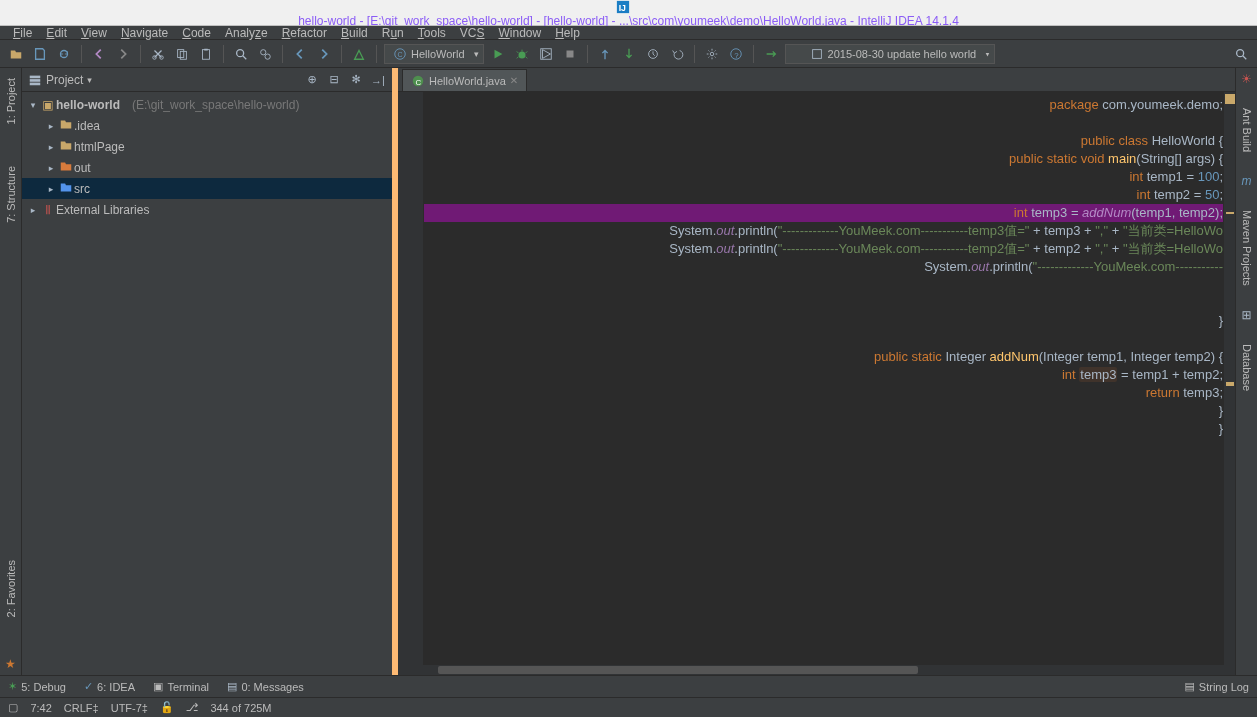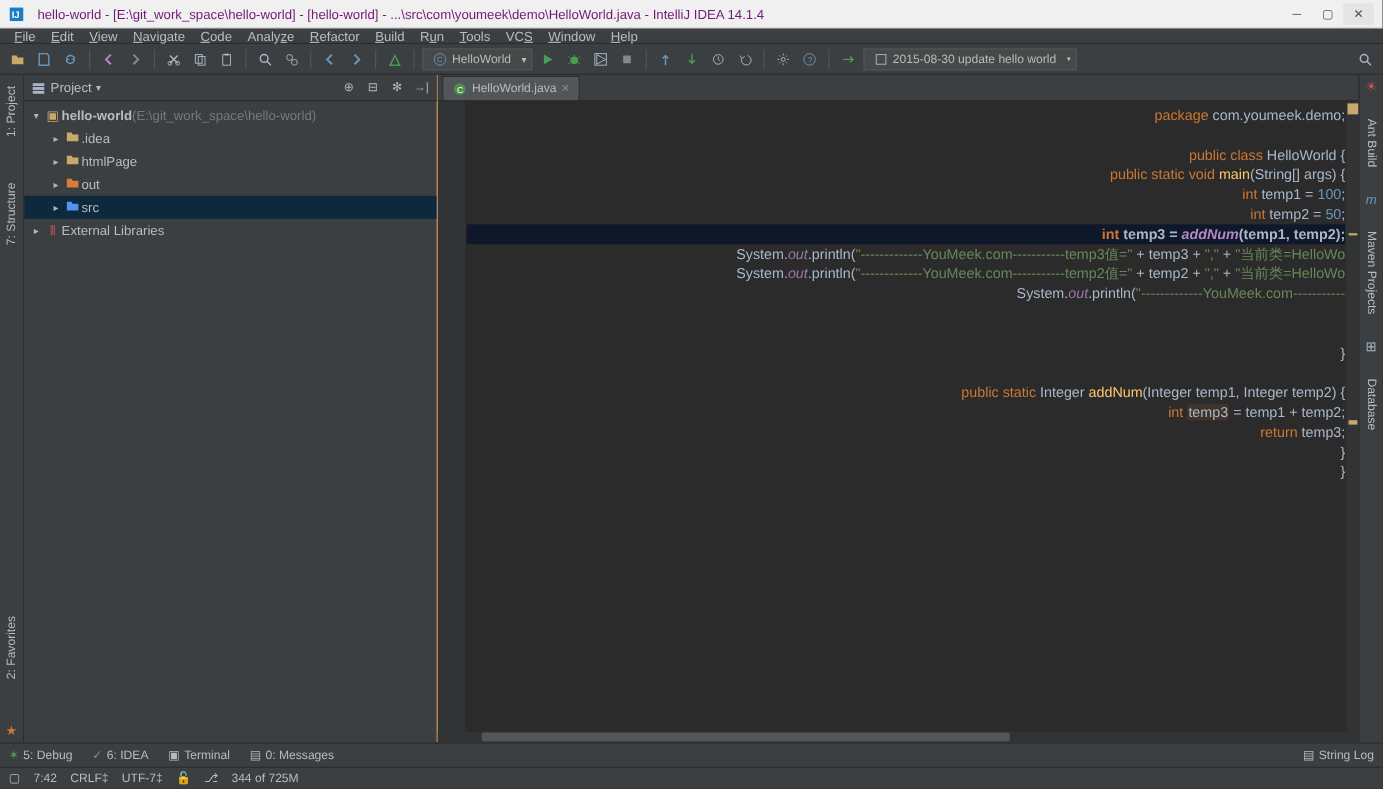--- a/index.html
+++ b/index.html
@@ -1,36 +1,36 @@
 <!DOCTYPE html>
 <html><head>
 <meta charset="utf-8">
 <style>
 * { margin: 0; padding: 0; box-sizing: border-box; font-family: "Segoe UI", Tahoma, sans-serif; }
 body { width: 1257px; height: 717px; background: #3c3f41; color: #bbbbbb; font-size: 12px; overflow: hidden; display: flex; flex-direction: column; }
-.title-bar { height: 26px; background: #f0f0f0; color: #000; display: flex; align-items: center; padding: 0 8px; border-bottom: 1px solid #c0c0c0; }
+.title-bar { height: 26px; background: #f0f0f0; color: #000; display: flex; align-items: center; padding: 0 8px; border-bottom: 1px solid #c0c0c0; flex-direction: column; }
 .title-bar .logo { width: 18px; height: 18px; margin-right: 8px; color: #1a7dc4; font-weight: bold; display:flex; align-items:center; }
-.title-bar .title { flex: 1; text-align: left; font-size: 12px; color: #701a75; }
+.title-bar .title { flex: 1; text-align: left; font-size: 12px; color: #8b5cf6; }
 .title-bar .win-btn { width: 28px; height: 20px; display: flex; align-items: center; justify-content: center; font-size: 11px; color: #555; cursor: pointer; }
 .title-bar .win-close { background: #e5e5e5; }
 .menu-bar { height: 14px; background: #3c3f41; display: flex; align-items: center; padding: 0 6px; border-bottom: 1px solid #2b2b2b; }
 .menu-bar .menu-item { padding: 2px 7px; color: #bbbbbb; cursor: pointer; font-size: 12px; }
 .menu-bar .menu-item u { text-decoration: underline; }
 .toolbar { height: 28px; background: #3c3f41; border-bottom: 1px solid #2b2b2b; display: flex; align-items: center; padding: 0 6px; gap: 4px; }
 .toolbar .tb-btn { width: 20px; height: 20px; display: flex; align-items: center; justify-content: center; color: #a9b7c6; cursor: pointer; }
 .toolbar .sep { width: 1px; height: 18px; background: #555; margin: 0 3px; }
 .toolbar .run-config { background: #45494a; border: 1px solid #555; height: 20px; padding: 0 18px 0 8px; display: flex; align-items: center; color: #bbbbbb; cursor: pointer; font-size: 11px; position: relative;}
 .toolbar .run-config::after { content: "▾"; position: absolute; right: 4px; font-size: 9px;}
-.toolbar .vcs-info { background: #45494a; border: 1px solid #555; height: 20px; padding: 0 18px 0 8px; display: flex; align-items: center; color: #bbbbbb; font-family: monospace; font-size: 11px; position: relative;}
+.toolbar .vcs-info { background: #45494a; border: 1px solid #555; height: 20px; padding: 0 18px 0 24px; display: flex; align-items: center; color: #bbbbbb; font-family: monospace; font-size: 11px; position: relative;}
 .toolbar .vcs-info::after { content: "▾"; position: absolute; right: 4px; font-size: 9px;}
 svg { width: 14px; height: 14px; }
 .workspace { flex: 1; display: flex; overflow: hidden; }
 .left-gutter { width: 22px; background: #3c3f41; border-right: 1px solid #2b2b2b; display: flex; flex-direction: column; align-items: center; padding-top: 4px; gap: 30px; }
 .left-gutter .vtab { writing-mode: vertical-rl; transform: rotate(180deg); font-size: 11px; color: #bbbbbb; cursor: pointer; padding: 6px 2px; }
-.project-panel { width: 376px; background: #3c3f41; border-right: 1px solid #fdba74; display: flex; flex-direction: column; }
+.project-panel { width: 376px; background: #3c3f41; border-right: 6px solid #fdba74; display: flex; flex-direction: column; }
 .project-header { height: 24px; background: #3c3f41; border-bottom: 1px solid #2b2b2b; display: flex; align-items: center; padding: 0 6px; gap:6px;}
 .project-header .title { flex: 1; display:flex; align-items:center; gap:4px;}
 .project-header .hbtn { width: 16px; height: 16px; display: flex; align-items: center; justify-content: center; cursor: pointer; color: #a9b7c6; font-size:11px;}
 .tree { flex: 1; overflow: auto; padding: 2px 0; font-family: "Consolas", monospace; font-size: 12px; }
 .tree-row { height: 21px; display: flex; align-items: center; cursor: pointer; white-space: nowrap; }
 .tree-row.selected { background: #0d293e; }
 .tree-row .arrow { width: 14px; text-align: center; color: #a9b7c6; font-size: 9px; }
 .tree-row .icon { width: 16px; text-align: center; }
 .tree-row .label { color: #bbbbbb; }
 .tree-row .muted { color: #787878; }
@@ -39,21 +39,21 @@
 .folder-orange { color: #d87b3c; }
 .lib-ico { color: #c75450; }
 .editor-area { flex: 1; display: flex; flex-direction: column; background: #2b2b2b; }
 .editor-tabs { height: 24px; background: #3c3f41; display: flex; align-items: flex-end; padding-left: 4px; border-bottom: 1px solid #2b2b2b;}
 .editor-tab { height: 22px; background: #515658; border: 1px solid #2b2b2b; border-bottom: none; padding: 0 8px; display: flex; align-items: center; gap: 4px; font-size: 11px; color: #bbbbbb; cursor: pointer; }
 .editor-tab .close-x { color: #888; cursor: pointer; font-size:10px;}
 .editor-body { flex: 1; display: flex; overflow: hidden; text-align: right; }
 .gutter { width: 26px; background: #313335; border-right: 1px solid #2b2b2b; }
 .code { flex: 1; padding: 4px 0 0 0; font-family: "Consolas", "Courier New", monospace; font-size: 13px; line-height: 18px; color: #a9b7c6; overflow: auto; white-space: pre; position: relative;}
 .code .line { padding-left: 6px; }
-.code .line.hl { background: #0f172a; font-weight: bold; }
+.code .line.hl { background: #701a75; }
 .kw { color: #cc7832; }
 .str { color: #6a8759; }
 .num { color: #6897bb; }
 .fn { color: #ffc66d; }
 .it { font-style: italic; color: #b389c5;}
 .field { color: #9876aa; font-style:italic;}
 .identifier-hl { background: #40332b; border-radius:2px; padding:0 1px;}
 .error-strip { width: 12px; background: #313335; border-left: 1px solid #2b2b2b; position: relative;}
 .error-strip .mark { position: absolute; width: 8px; height: 2px; left: 2px;}
 .right-gutter { width: 22px; background: #3c3f41; border-left: 1px solid #2b2b2b; display: flex; flex-direction: column; align-items: center; padding-top: 4px; gap: 16px;}
@@ -290,21 +290,21 @@
       <span class="hbtn">⊕</span>
       <span class="hbtn">⊟</span>
       <span class="hbtn">✻</span>
       <span class="hbtn">→|</span>
     </div>
     <div class="tree">
       <div class="tree-row" style="padding-left:4px">
         <span class="arrow">▾</span>
         <span class="icon folder-ico">▣</span>
         <span class="label" style="font-weight:bold">hello-world</span>
-        <span class="muted" style="margin-left:0">(E:\git_work_space\hello-world)</span>
+        <span class="muted" style="margin-left:12px">(E:\git_work_space\hello-world)</span>
       </div>
       <div id="tree-items">
           <div class="tree-row" style="padding-left: 22px;">
             <span class="arrow">▸</span>
             <span class="icon folder-ico"><svg viewBox="0 0 16 16">
                 <path d="M2 4h5l1 2h6v7H2z" fill="currentColor"></path>
               </svg></span>
             <span class="label">.idea</span>
           </div>
           <div class="tree-row" style="padding-left: 22px;">

